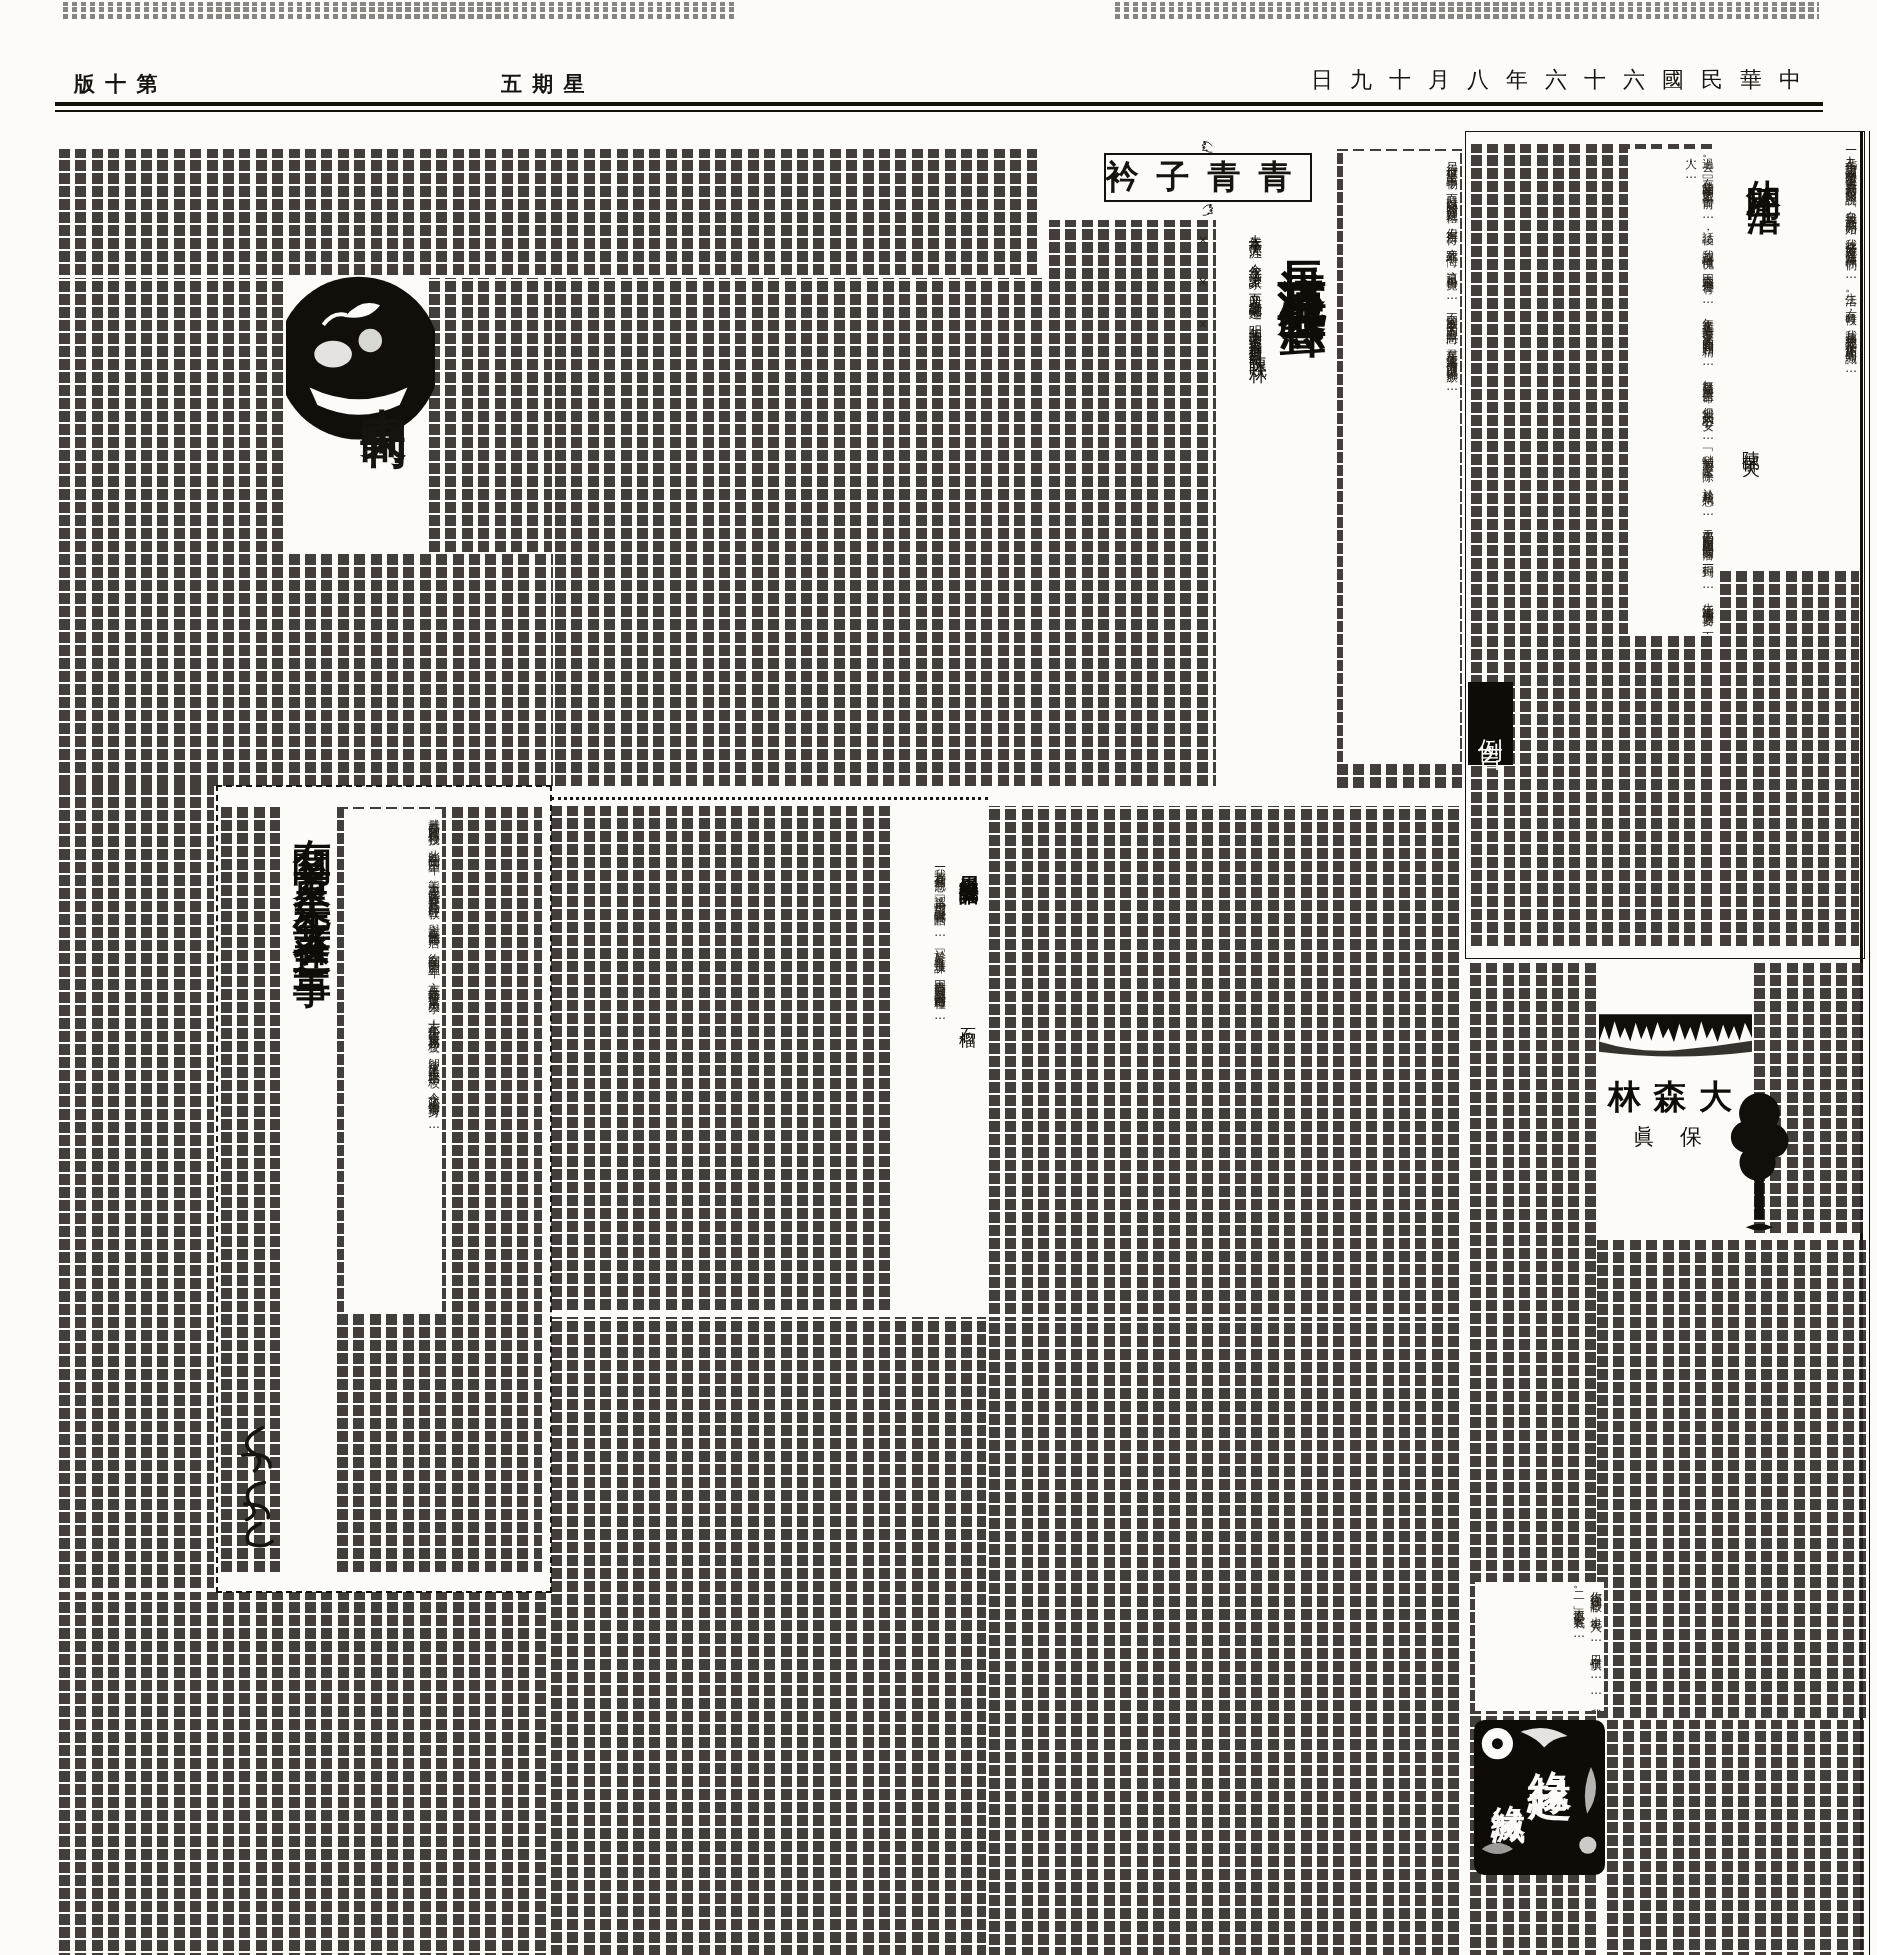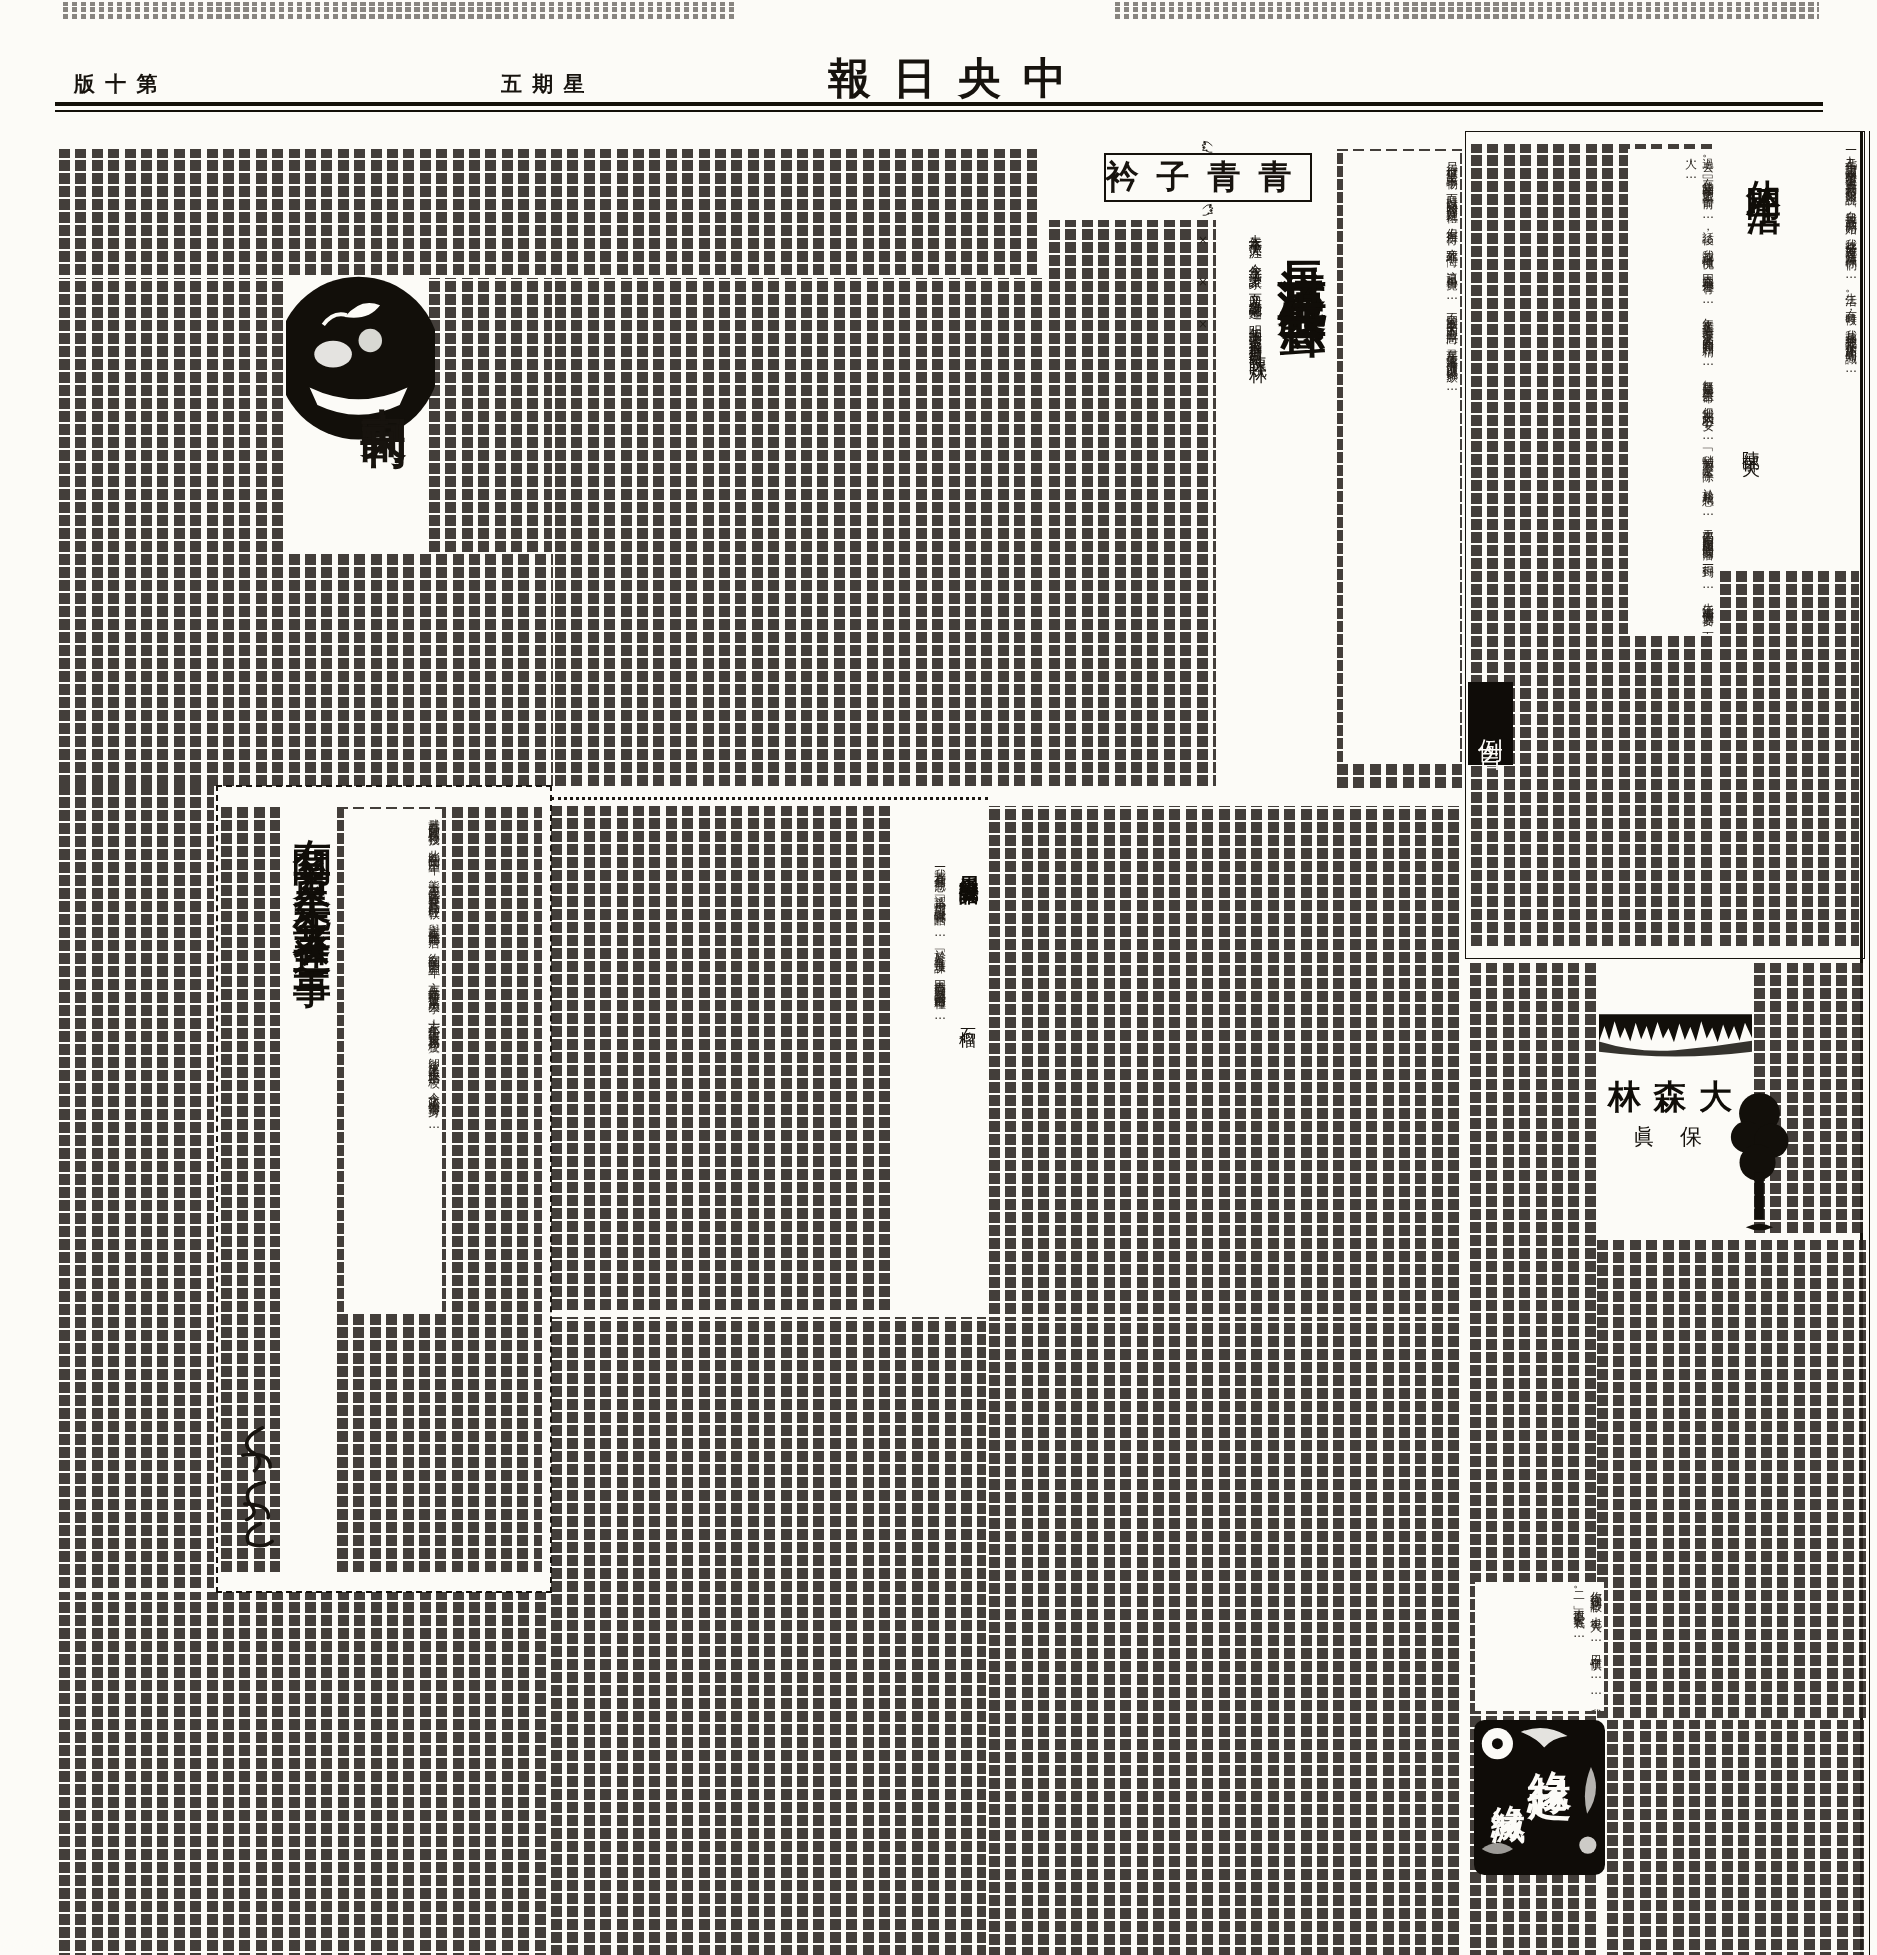--- a/index.html
+++ b/index.html
@@ -30,21 +30,21 @@
 </head>
 <body>
 
 <div id="paper">
 
   <div class="tx-sm" style="left:63px;top:2.3px;width:673px;height:17px;"></div>
   <div class="tx-sm" style="left:1115px;top:2.3px;width:704px;height:17px;"></div>
 
   <div class="h-rtl" style="left:74px;top:70px;font-size:21px;letter-spacing:10.2px;font-weight:700;">版十第</div>
   <div class="h-rtl" style="left:501px;top:70px;font-size:21px;letter-spacing:10.2px;font-weight:700;">五期星</div>
-  <div class="h-rtl" style="left:828px;top:50px;font-size:43px;letter-spacing:22px;font-weight:700;">報日央中</div>
+  <div class="h-rtl" style="left:1311px;top:65px;font-size:22px;letter-spacing:17px;">日九十月八年六十六國民華中</div>
   <div class="rule" style="left:55px;top:102px;width:1768px;height:3.5px;"></div>
   <div class="rule" style="left:55px;top:110px;width:1768px;height:1.6px;"></div>
 
   <div class="rule" style="left:1860px;top:131px;width:3.1px;height:2448px;"></div>
   <div class="rule" style="left:1869px;top:131px;width:1.2px;height:2448px;"></div>
 
   <div class="tx" style="left:59px;top:149px;width:978px;height:126px;"></div>
   <div class="tx" style="left:59px;top:278px;width:227px;height:274px;"></div>
   <div class="tx" style="left:429px;top:278px;width:123px;height:274px;"></div>
   <div class="tx" style="left:59px;top:553px;width:494px;height:233px;"></div>

